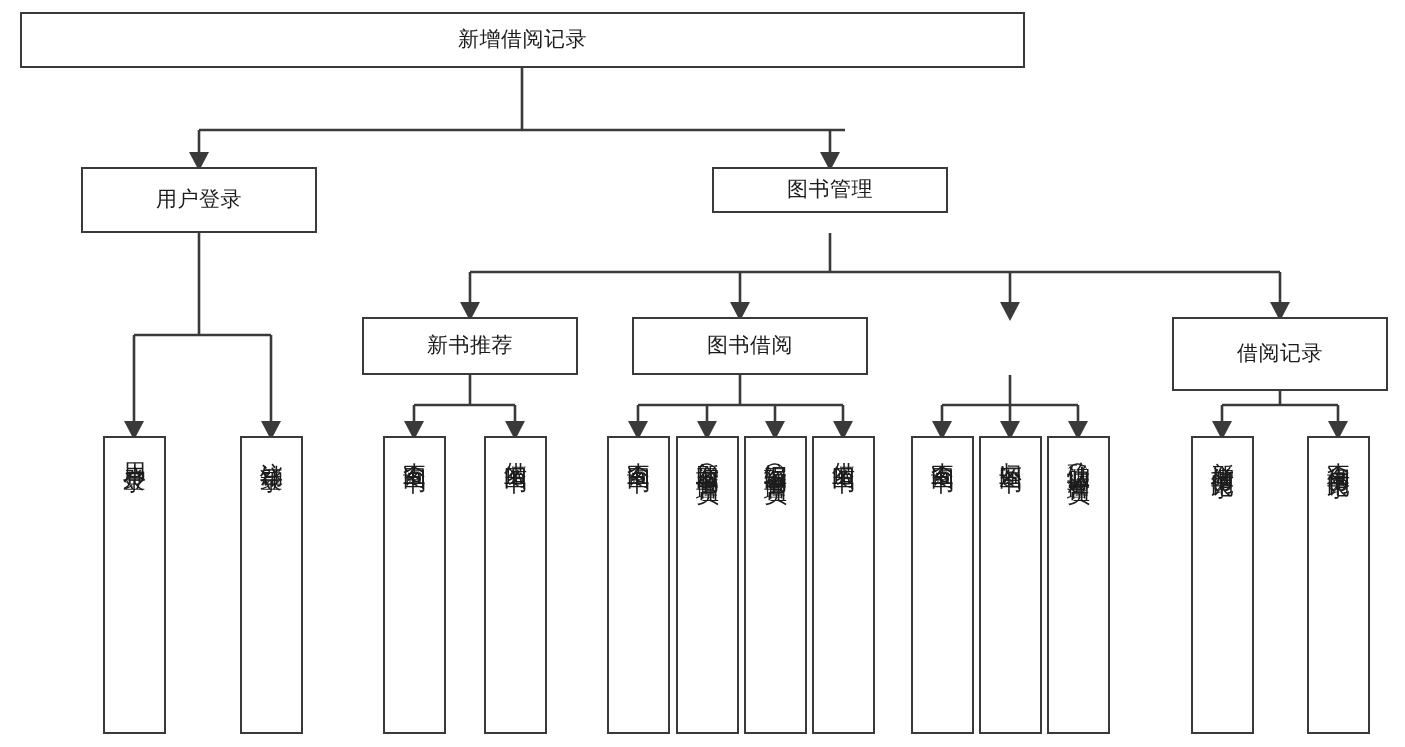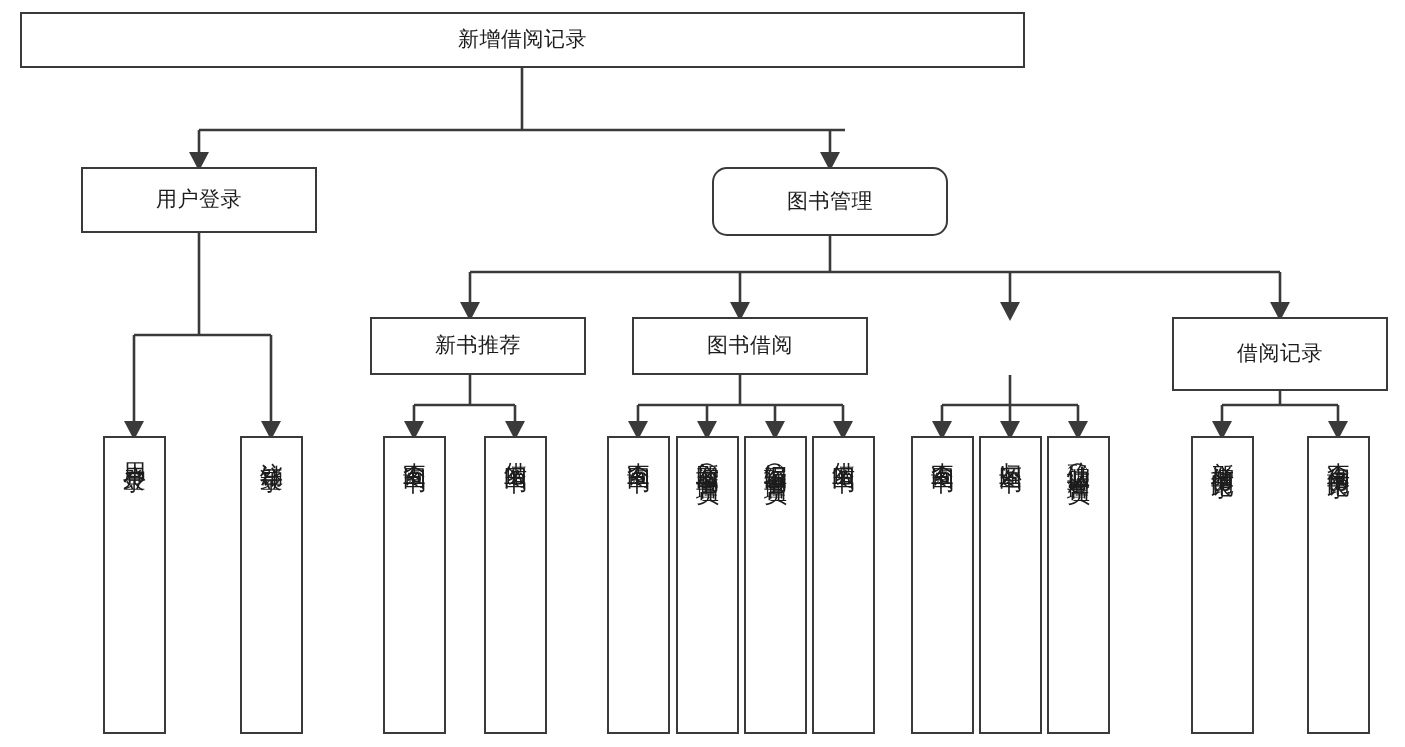--- a/index.html
+++ b/index.html
@@ -124,25 +124,25 @@
     </g>
   </svg>
 
   <div class="node horizontal" style="left:20px; top:12px; width:1005px; height:56px;">
     <span class="node-label">新增借阅记录</span>
   </div>
 
   <div class="node horizontal" style="left:81px; top:167px; width:236px; height:66px;">
     <span class="node-label">用户登录</span>
   </div>
-  <div class="node horizontal" style="left:712px; top:167px; width:236px; height:69px;border-radius:15px;">
+  <div class="node horizontal" style="left:712px; top:167px; width:236px; height:46px;">
     <span class="node-label">图书管理</span>
   </div>
 
-  <div class="node horizontal" style="left:362px; top:317px; width:216px; height:58px;margin-left:8px;">
+  <div class="node horizontal" style="left:362px; top:317px; width:216px; height:58px;">
     <span class="node-label">新书推荐</span>
   </div>
   <div class="node horizontal" style="left:632px; top:317px; width:236px; height:58px;">
     <span class="node-label">图书借阅</span>
   </div>
   <div class="node horizontal" style="left:1172px; top:317px; width:216px; height:74px;">
     <span class="node-label">借阅记录</span>
   </div>
 
   <div class="node vertical" style="left:103px; top:436px; width:63px; height:298px;">

